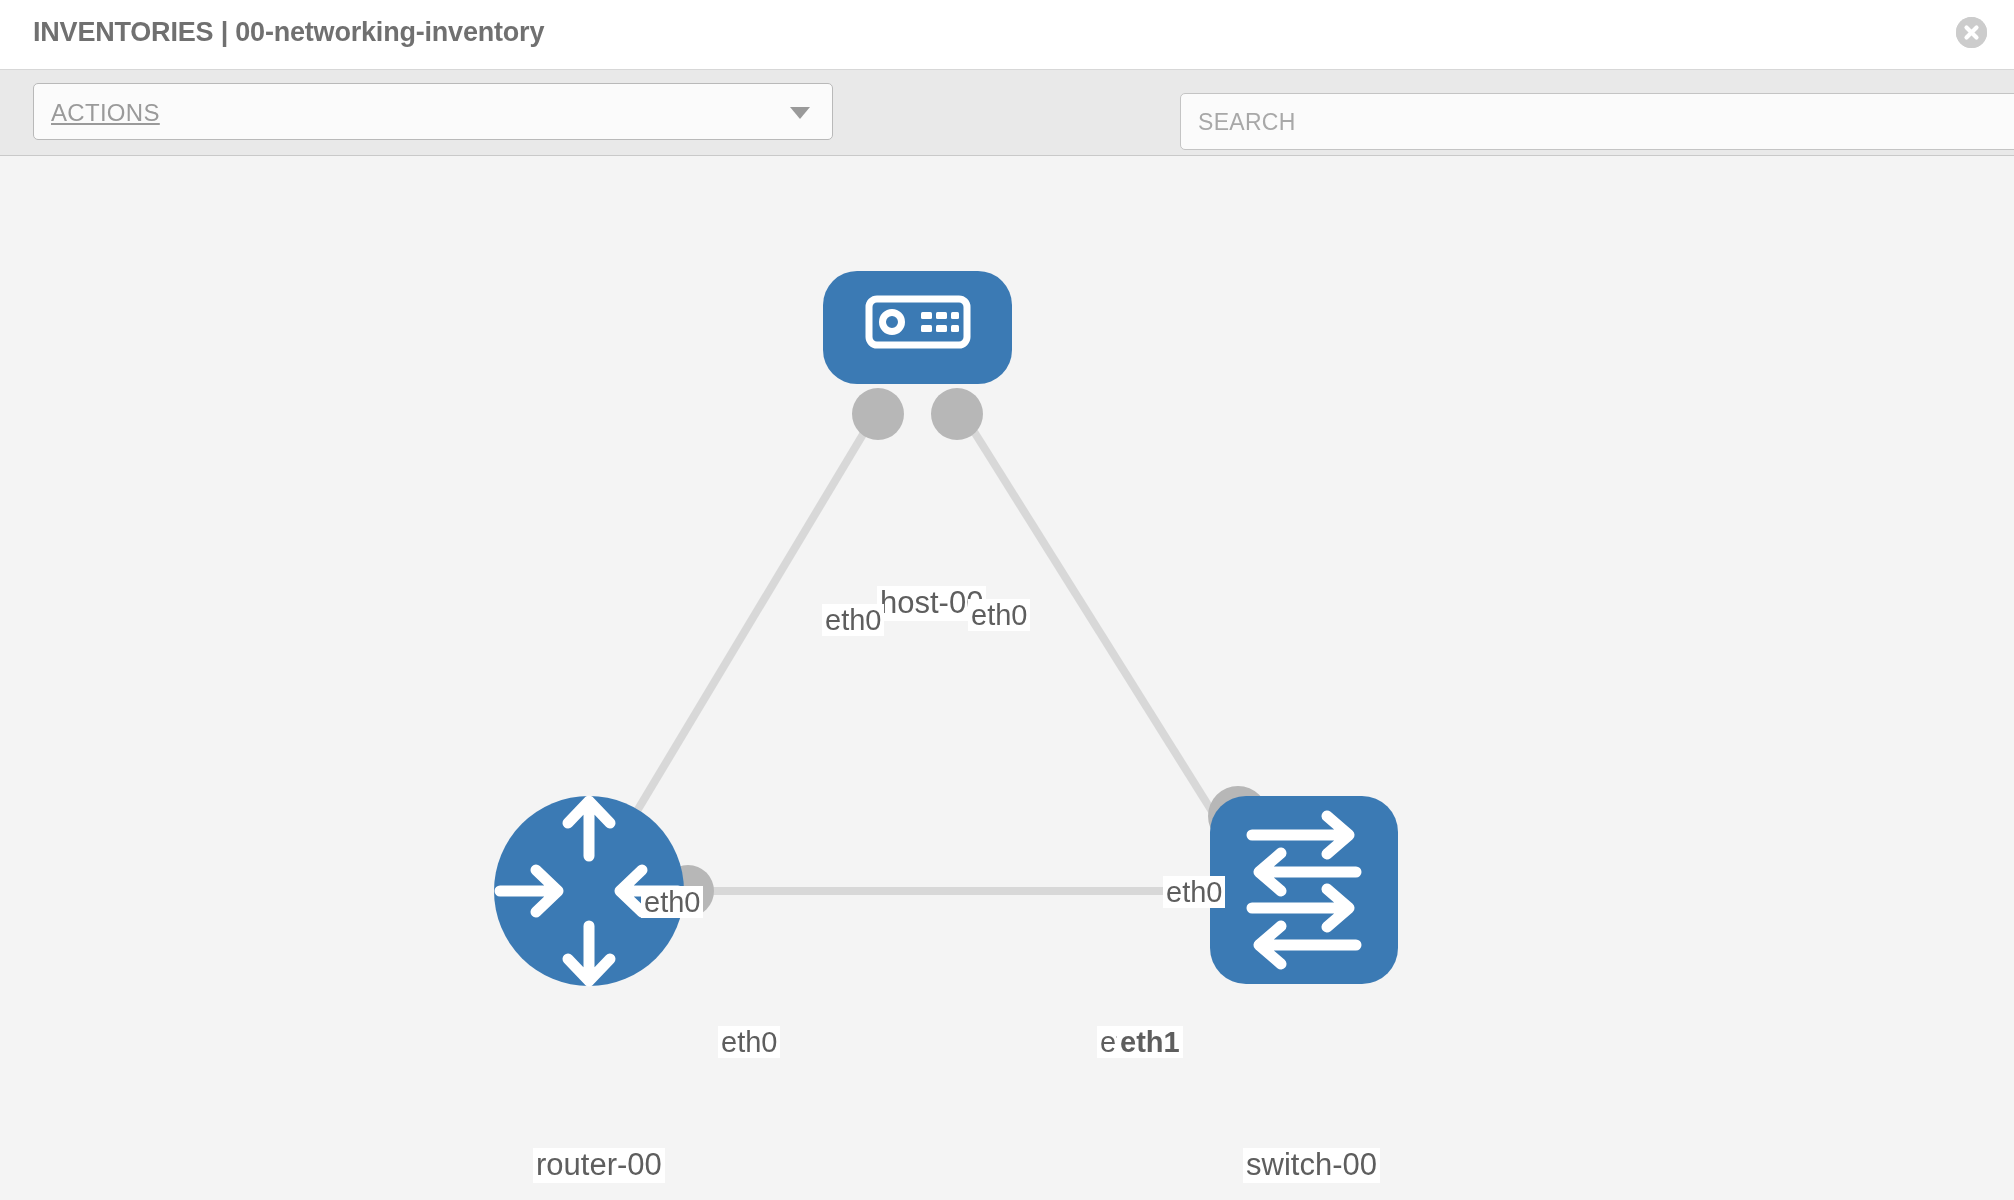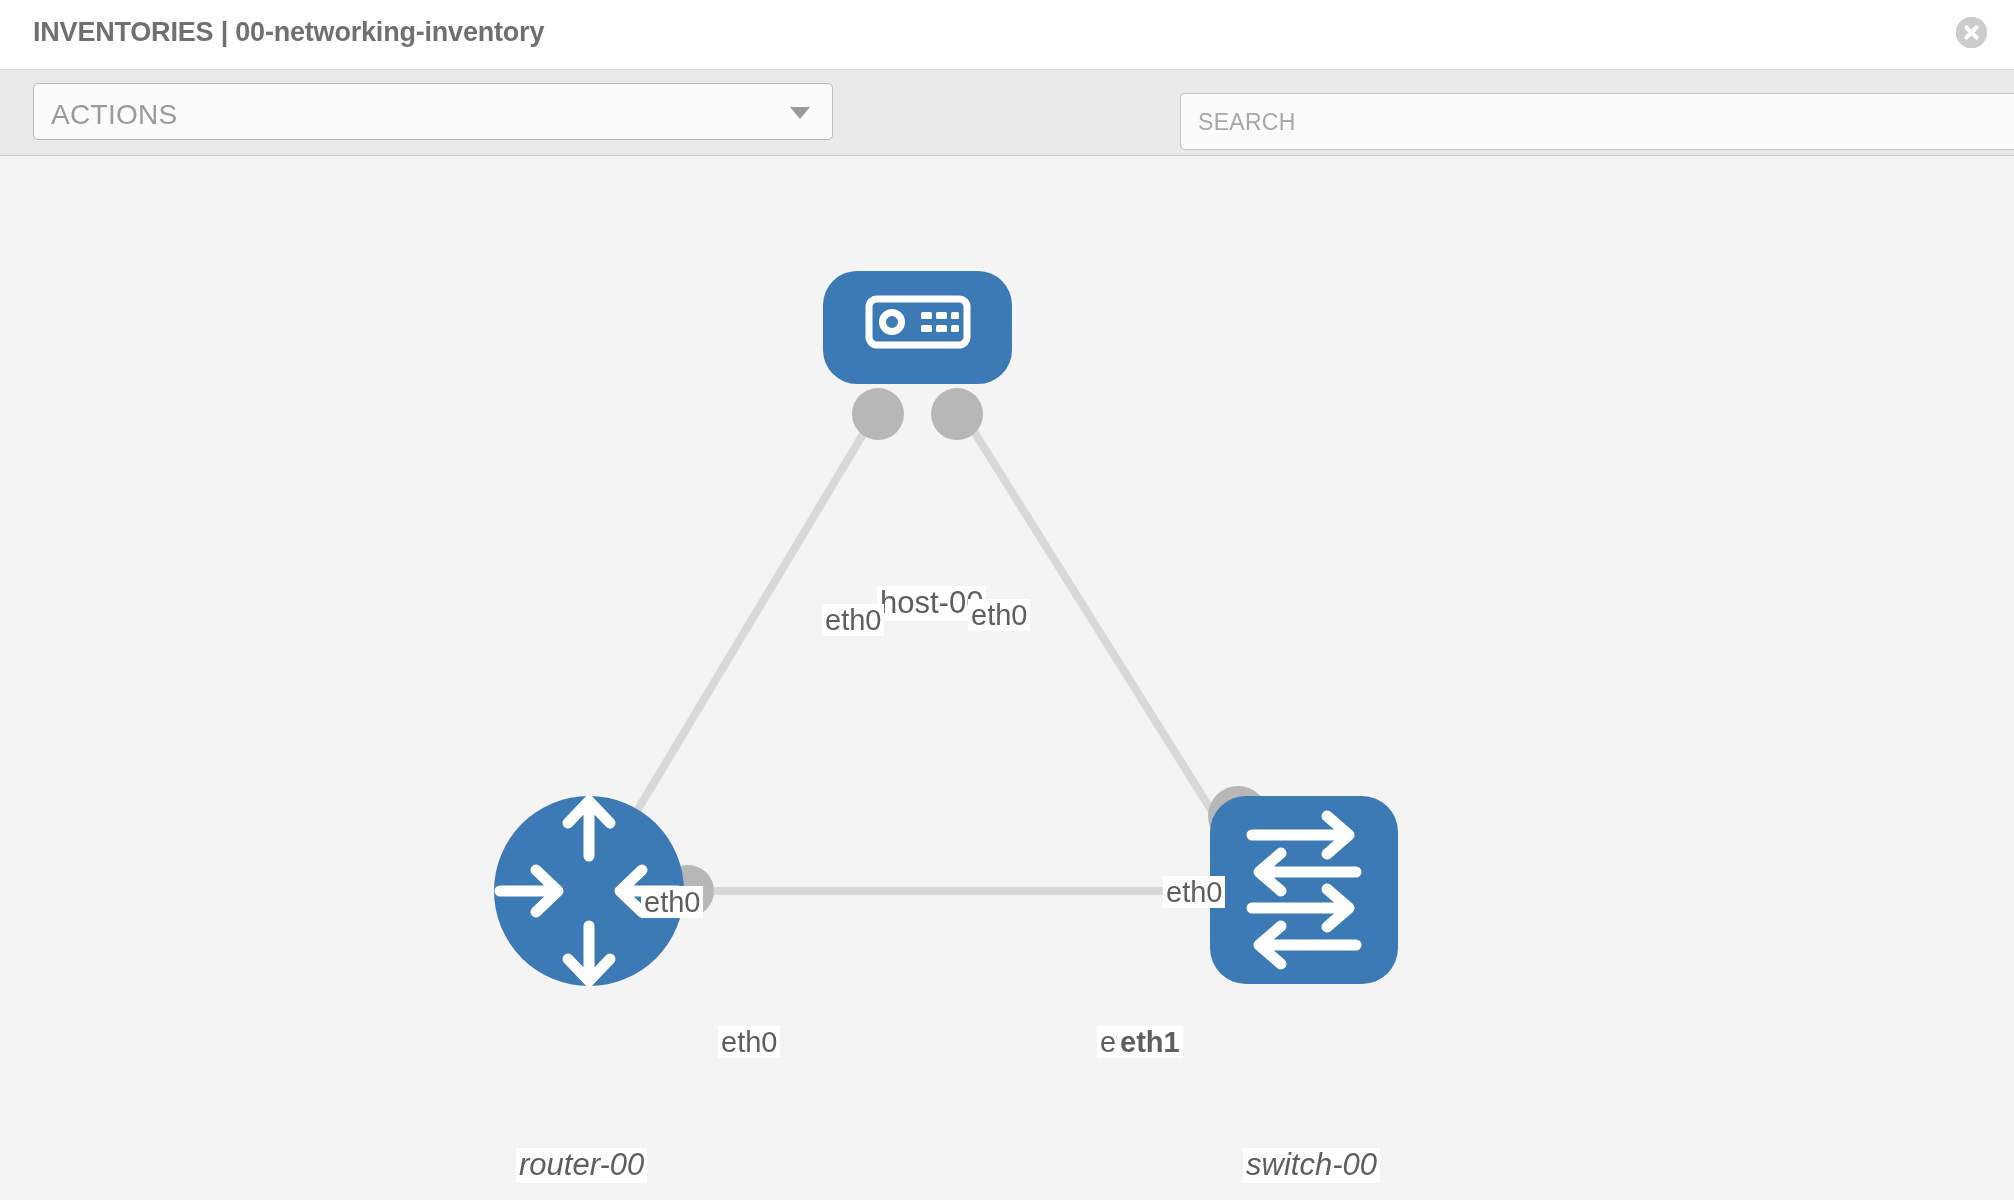--- a/index.html
+++ b/index.html
@@ -67,23 +67,24 @@
     background: #fbfbfb;
     border: 1px solid #b9b9b9;
     border-radius: 5px;
     box-sizing: border-box;
     cursor: pointer;
   }
   .actions-select .lbl {
     position: absolute;
     left: 17px;
     top: 15px;
-    font-size: 28px;
+    font-size: 24px;
     color: #9a9a9a;
     letter-spacing: 0.3px;
+    text-decoration: underline;
   }
   .caret {
     position: absolute;
     right: 22px;
     top: 50%;
     margin-top: -5px;
     width: 0; height: 0;
     border-left: 10px solid transparent;
     border-right: 10px solid transparent;
     border-top: 12px solid #9a9a9a;
@@ -247,22 +248,22 @@
       <g stroke="#ffffff" stroke-width="11" stroke-linecap="round" stroke-linejoin="round" fill="none">
         <path d="M1252 679 L1348 679 M1327 660 L1349 679 L1327 698"></path>
         <path d="M1356 716 L1260 716 M1281 697 L1259 716 L1281 735"></path>
         <path d="M1252 752 L1348 752 M1327 733 L1349 752 L1327 771"></path>
         <path d="M1356 789 L1260 789 M1281 770 L1259 789 L1281 808"></path>
       </g>
     </g>
   </svg>
 
   <div class="nodelabel big" style="left:869px; top:430px;margin-left:8px;">host-00</div>
-  <div class="nodelabel big" style="left:516px; top:992px;font-style:italic;">router-00</div>
-  <div class="nodelabel big" style="left:1243px; top:992px;font-style:italic;">switch-00</div>
+  <div class="nodelabel big" style="left:533px; top:992px;">router-00</div>
+  <div class="nodelabel big" style="left:1243px; top:992px;">switch-00</div>
 
   <div class="nodelabel iface" style="left:822px; top:448px;">eth0</div>
   <div class="nodelabel iface" style="left:968px; top:443px;">eth0</div>
   <div class="nodelabel iface" style="left:641px; top:730px;">eth0</div>
   <div class="nodelabel iface" style="left:1163px; top:720px;">eth0</div>
   <div class="nodelabel iface" style="left:718px; top:870px;">eth0</div>
   <div class="nodelabel iface" style="left:1097px; top:870px;">etl</div>
   <div class="nodelabel iface" style="left:1117px; top:870px;font-weight:bold;">eth1</div>
 
 </div>

